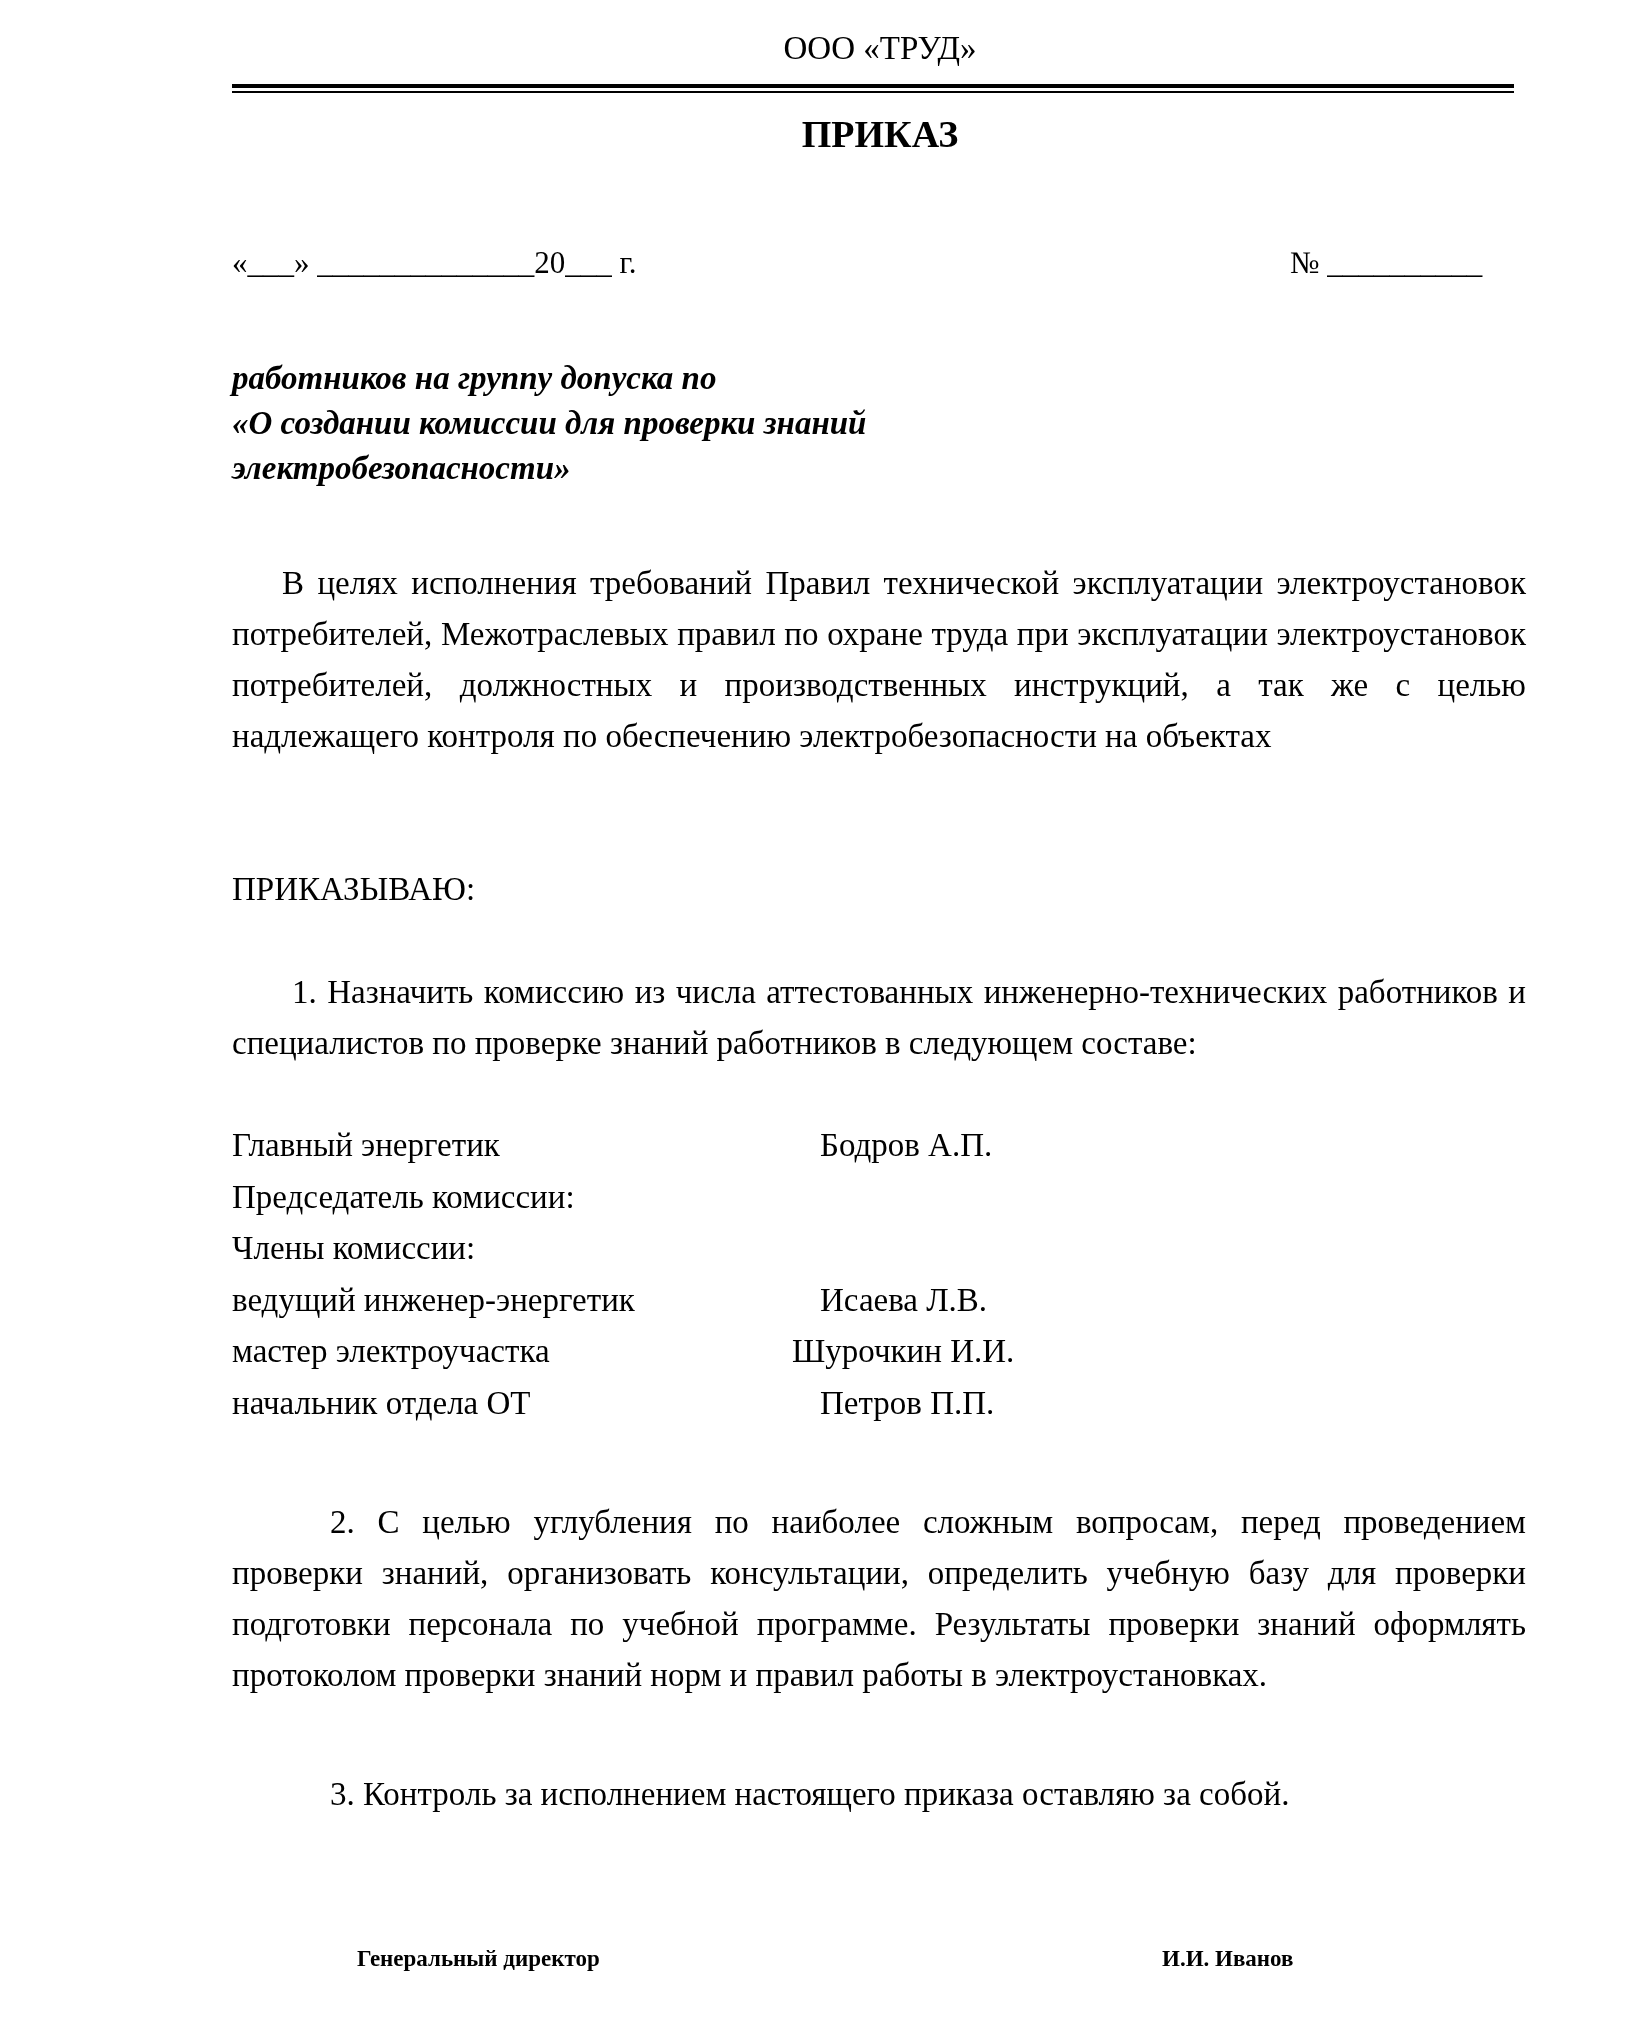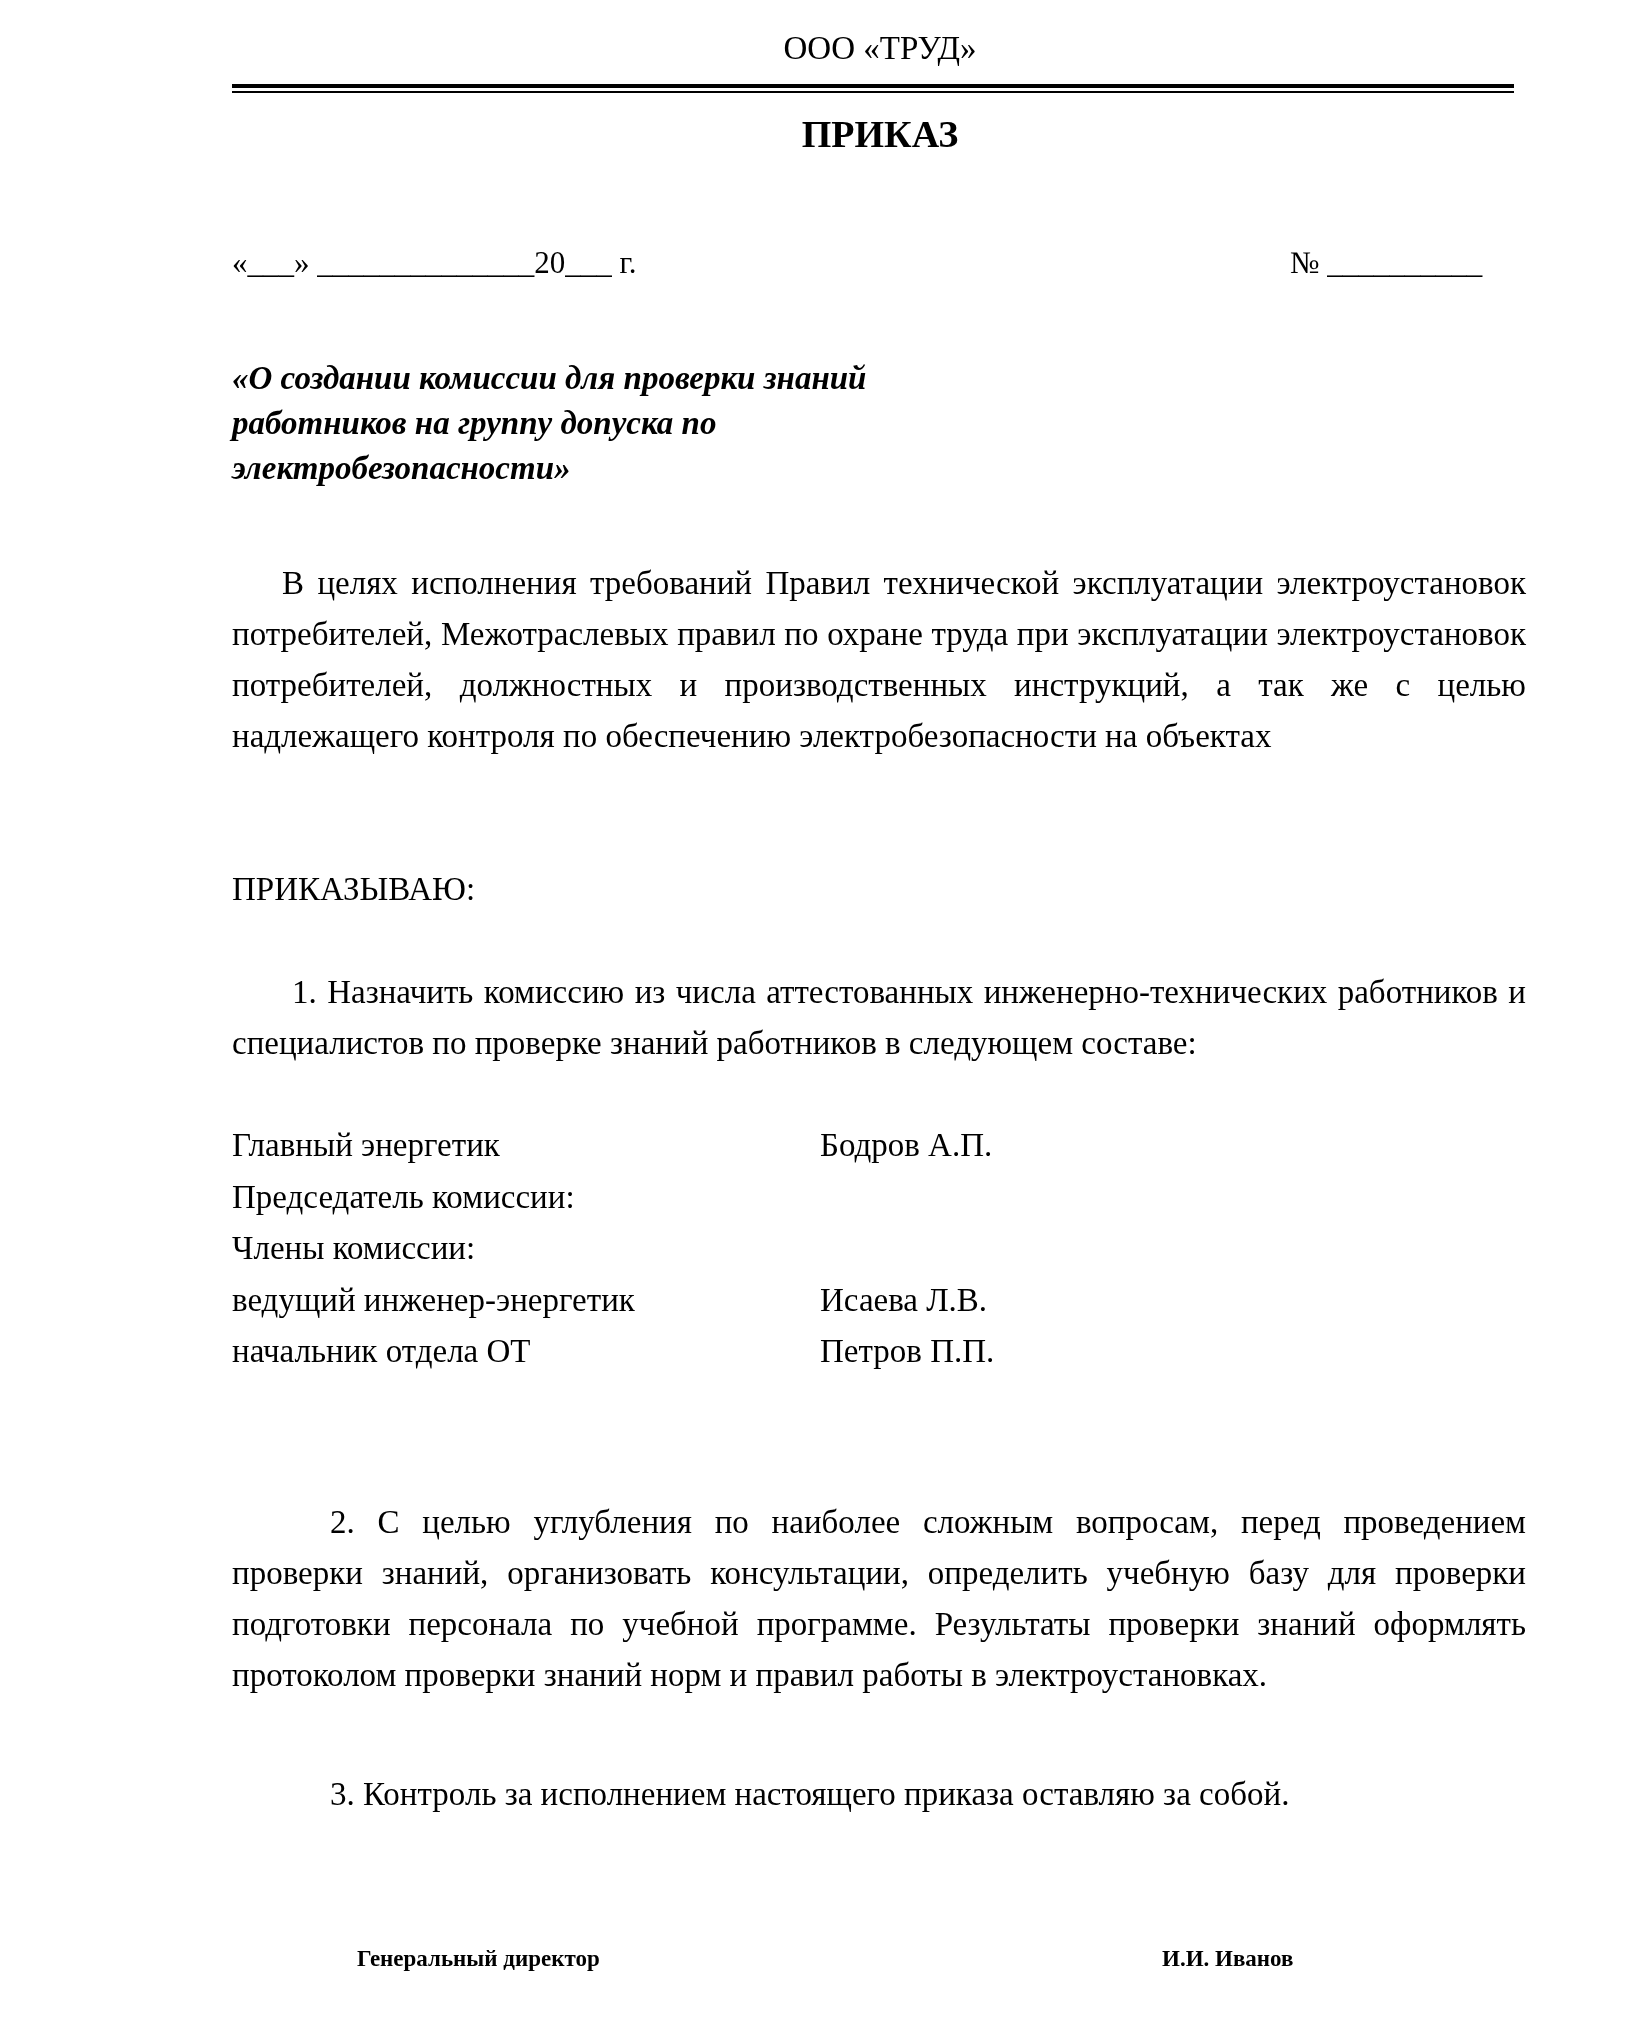--- a/index.html
+++ b/index.html
@@ -30,22 +30,22 @@
 <body>
 
 <div class="abs org">ООО «ТРУД»</div>
 <div class="rule r1"></div>
 <div class="rule r2"></div>
 <div class="abs title">ПРИКАЗ</div>
 <div class="abs date">«___» ______________20___ г.</div>
 <div class="abs num">№ __________</div>
 
 <div class="subject">
+  <div>работников на группу допуска по</div>
   <div>«О создании комиссии для проверки знаний</div>
-  <div>работников на группу допуска по</div>
   <div>электробезопасности»</div>
 </div>
 
 <div class="para p1">В целях исполнения требований Правил технической эксплуатации электроустановок потребителей, Межотраслевых правил по охране труда при эксплуатации электроустановок потребителей, должностных и производственных инструкций, а так же с целью надлежащего контроля по обеспечению электробезопасности на объектах</div>
 
 <div class="abs order">ПРИКАЗЫВАЮ:</div>
 
 <div class="para p2">1. Назначить комиссию из числа аттестованных инженерно-технических работников и специалистов по проверке знаний работников в следующем составе:</div>
 
 <div class="list">
@@ -53,20 +53,24 @@
     <span>Главный энергетик</span>
     <span class="name" style="left:588px">Бодров А.П.</span>
   </div>
   <div class="row"><span>Председатель комиссии:</span></div>
   <div class="row"><span>Члены комиссии:</span></div>
   <div class="row">
     <span>ведущий инженер-энергетик</span>
     <span class="name" style="left:588px">Исаева Л.В.</span>
   </div>
   <div class="row">
+    <span>мастер электроучастка</span>
+    <span class="name" style="left:560px">Шурочкин И.И.</span>
+  </div>
+  <div class="row">
     <span>начальник отдела ОТ</span>
     <span class="name" style="left:588px">Петров П.П.</span>
   </div>
 </div>
 
 <div class="para p3">2. С целью углубления по наиболее сложным вопросам, перед проведением проверки знаний, организовать консультации, определить учебную базу для проверки подготовки персонала по учебной программе. Результаты проверки знаний оформлять протоколом проверки знаний норм и правил работы в электроустановках.</div>
 <div class="para p4">3. Контроль за исполнением настоящего приказа оставляю за собой.</div>
 
 <div class="abs sig sig-role">Генеральный директор</div>
 <div class="abs sig sig-name">И.И. Иванов</div>

